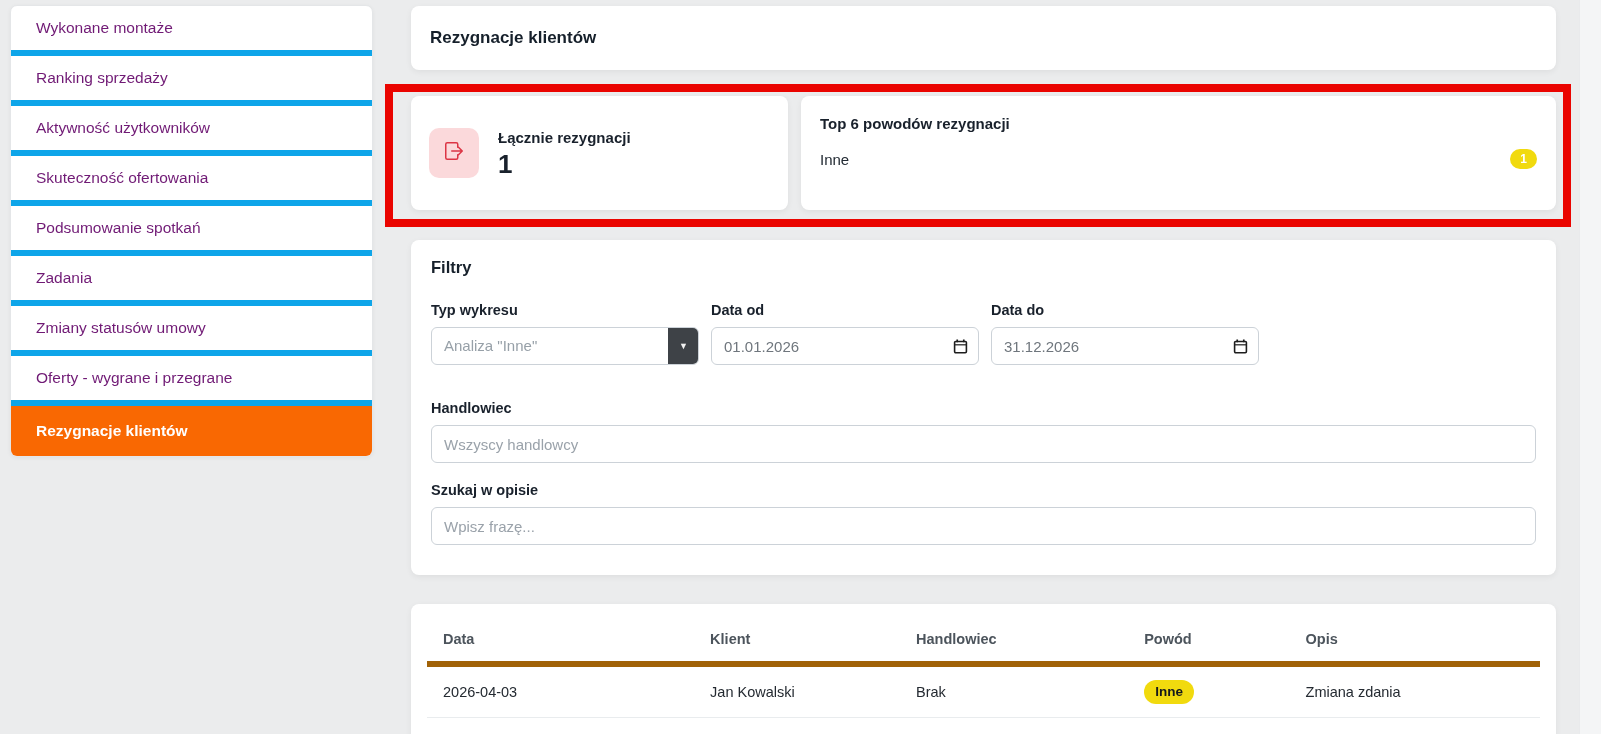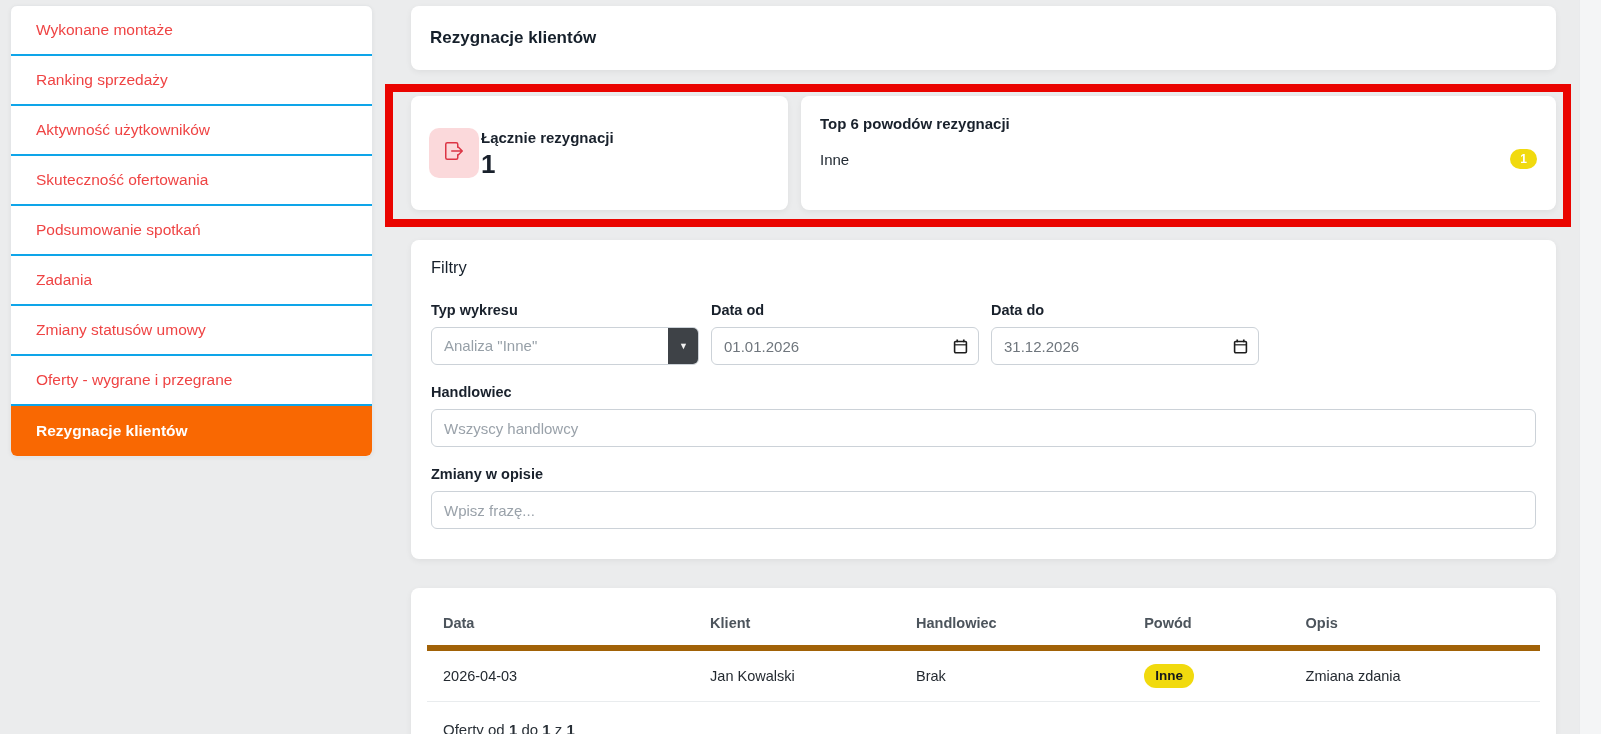--- a/index.html
+++ b/index.html
@@ -12,22 +12,22 @@
     color:#19212c;
   }
   
   .sidebar {
     position:absolute; left:10px; top:5px; width:363px;
     background:#fff; border:1px solid #e4e6e8; border-radius:7px;
     box-shadow:0 1px 4px rgba(0,0,0,.05); overflow:hidden;
   }
   .sidebar-item {
     height:50px; display:flex; align-items:center;
-    padding:0 25px; font-size:15.5px; color:#ef4444;
-    border-bottom:2px solid #0ea5e9; cursor:pointer;
+    padding:0 25px; font-size:15.5px; color:#701a75;
+    border-bottom:6px solid #0ea5e9; cursor:pointer;
     white-space:nowrap;
   }
   .sidebar-item:last-child { border-bottom:none; }
   .sidebar-item.active { background:#f96802; color:#fff; font-weight:bold; }
 
   
   .main { position:absolute; left:411px; top:6px; width:1145px; }
   .card {
     background:#fff; border-radius:8px;
     box-shadow:0 2px 6px rgba(0,0,0,.06);
@@ -35,43 +35,43 @@
   .header-card {
     height:64px; display:flex; align-items:center;
     padding:0 19px; margin-bottom:26px;
   }
   .page-title { font-size:17px; font-weight:bold; color:#16202b; }
 
   
   .stats-row { display:flex; gap:13px; margin-bottom:30px; }
   .stat-card-total {
     width:377px; height:114px; flex:0 0 377px;
-    display:flex; align-items:center; gap:2px; padding:0 18px;
+    display:flex; align-items:center; gap:19px; padding:0 18px;
   }
   .icon-box {
     width:50px; height:50px; border-radius:10px; background:#fbd9db;
     display:flex; align-items:center; justify-content:center; flex:0 0 50px;
   }
   .stat-label { font-size:15px; font-weight:bold; color:#19212c; }
   .stat-value { font-size:26px; font-weight:600; color:#19212c; margin-top:5px; line-height:1; }
   .stat-card-reasons { flex:1; height:114px; padding:19px 19px; }
   .reasons-title { font-size:15px; font-weight:bold; color:#19212c; }
   .reason-row {
     display:flex; justify-content:space-between; align-items:center;
     margin-top:17px; font-size:15px; color:#232b34;
   }
   .count-badge {
     background:#f1da0e; color:#fff; font-size:12px; font-weight:bold;
     border-radius:11px; padding:4px 10px; line-height:1;
   }
 
   
   .filters-card { padding:18px 20px 30px; margin-bottom:29px; }
-  .filters-title { font-size:16.5px; font-weight:normal; margin:0 0 25px; color:#16202b; }
-  .filter-row1 { display:flex; gap:12px; margin-bottom:19px; }
+  .filters-title { font-size:16.5px; font-weight:bold; margin:0 0 25px; color:#16202b; }
+  .filter-row1 { display:flex; gap:12px; margin-bottom:35px; }
   .filter-col { width:268px; }
   .filter-label { display:block; font-weight:bold; font-size:14.5px; margin-bottom:9px; color:#19212c; }
   .control {
     height:38px; border:1px solid #ccd2d8; border-radius:6px; background:#fff;
     position:relative; width:100%;
   }
   .select-box { overflow:hidden; cursor:pointer; }
   .select-text {
     line-height:36px; padding:0 12px; font-size:15px; color:#97a0a8;
     white-space:nowrap;
@@ -227,21 +227,21 @@
     </div>
 
     <div class="full-row">
       <label class="filter-label">Handlowiec</label>
       <div class="control">
         <input class="text-input" type="text" placeholder="Wszyscy handlowcy" style="">
       </div>
     </div>
 
     <div class="full-row">
-      <label class="filter-label">Zmiany w opisie</label>
+      <label class="filter-label">Szukaj w opisie</label>
       <div class="control">
         <input class="text-input" type="text" placeholder="Wpisz frazę..." style="">
       </div>
     </div>
   </div>
 
   <div class="card table-card">
     <table>
       <colgroup>
         <col class="c-data">

